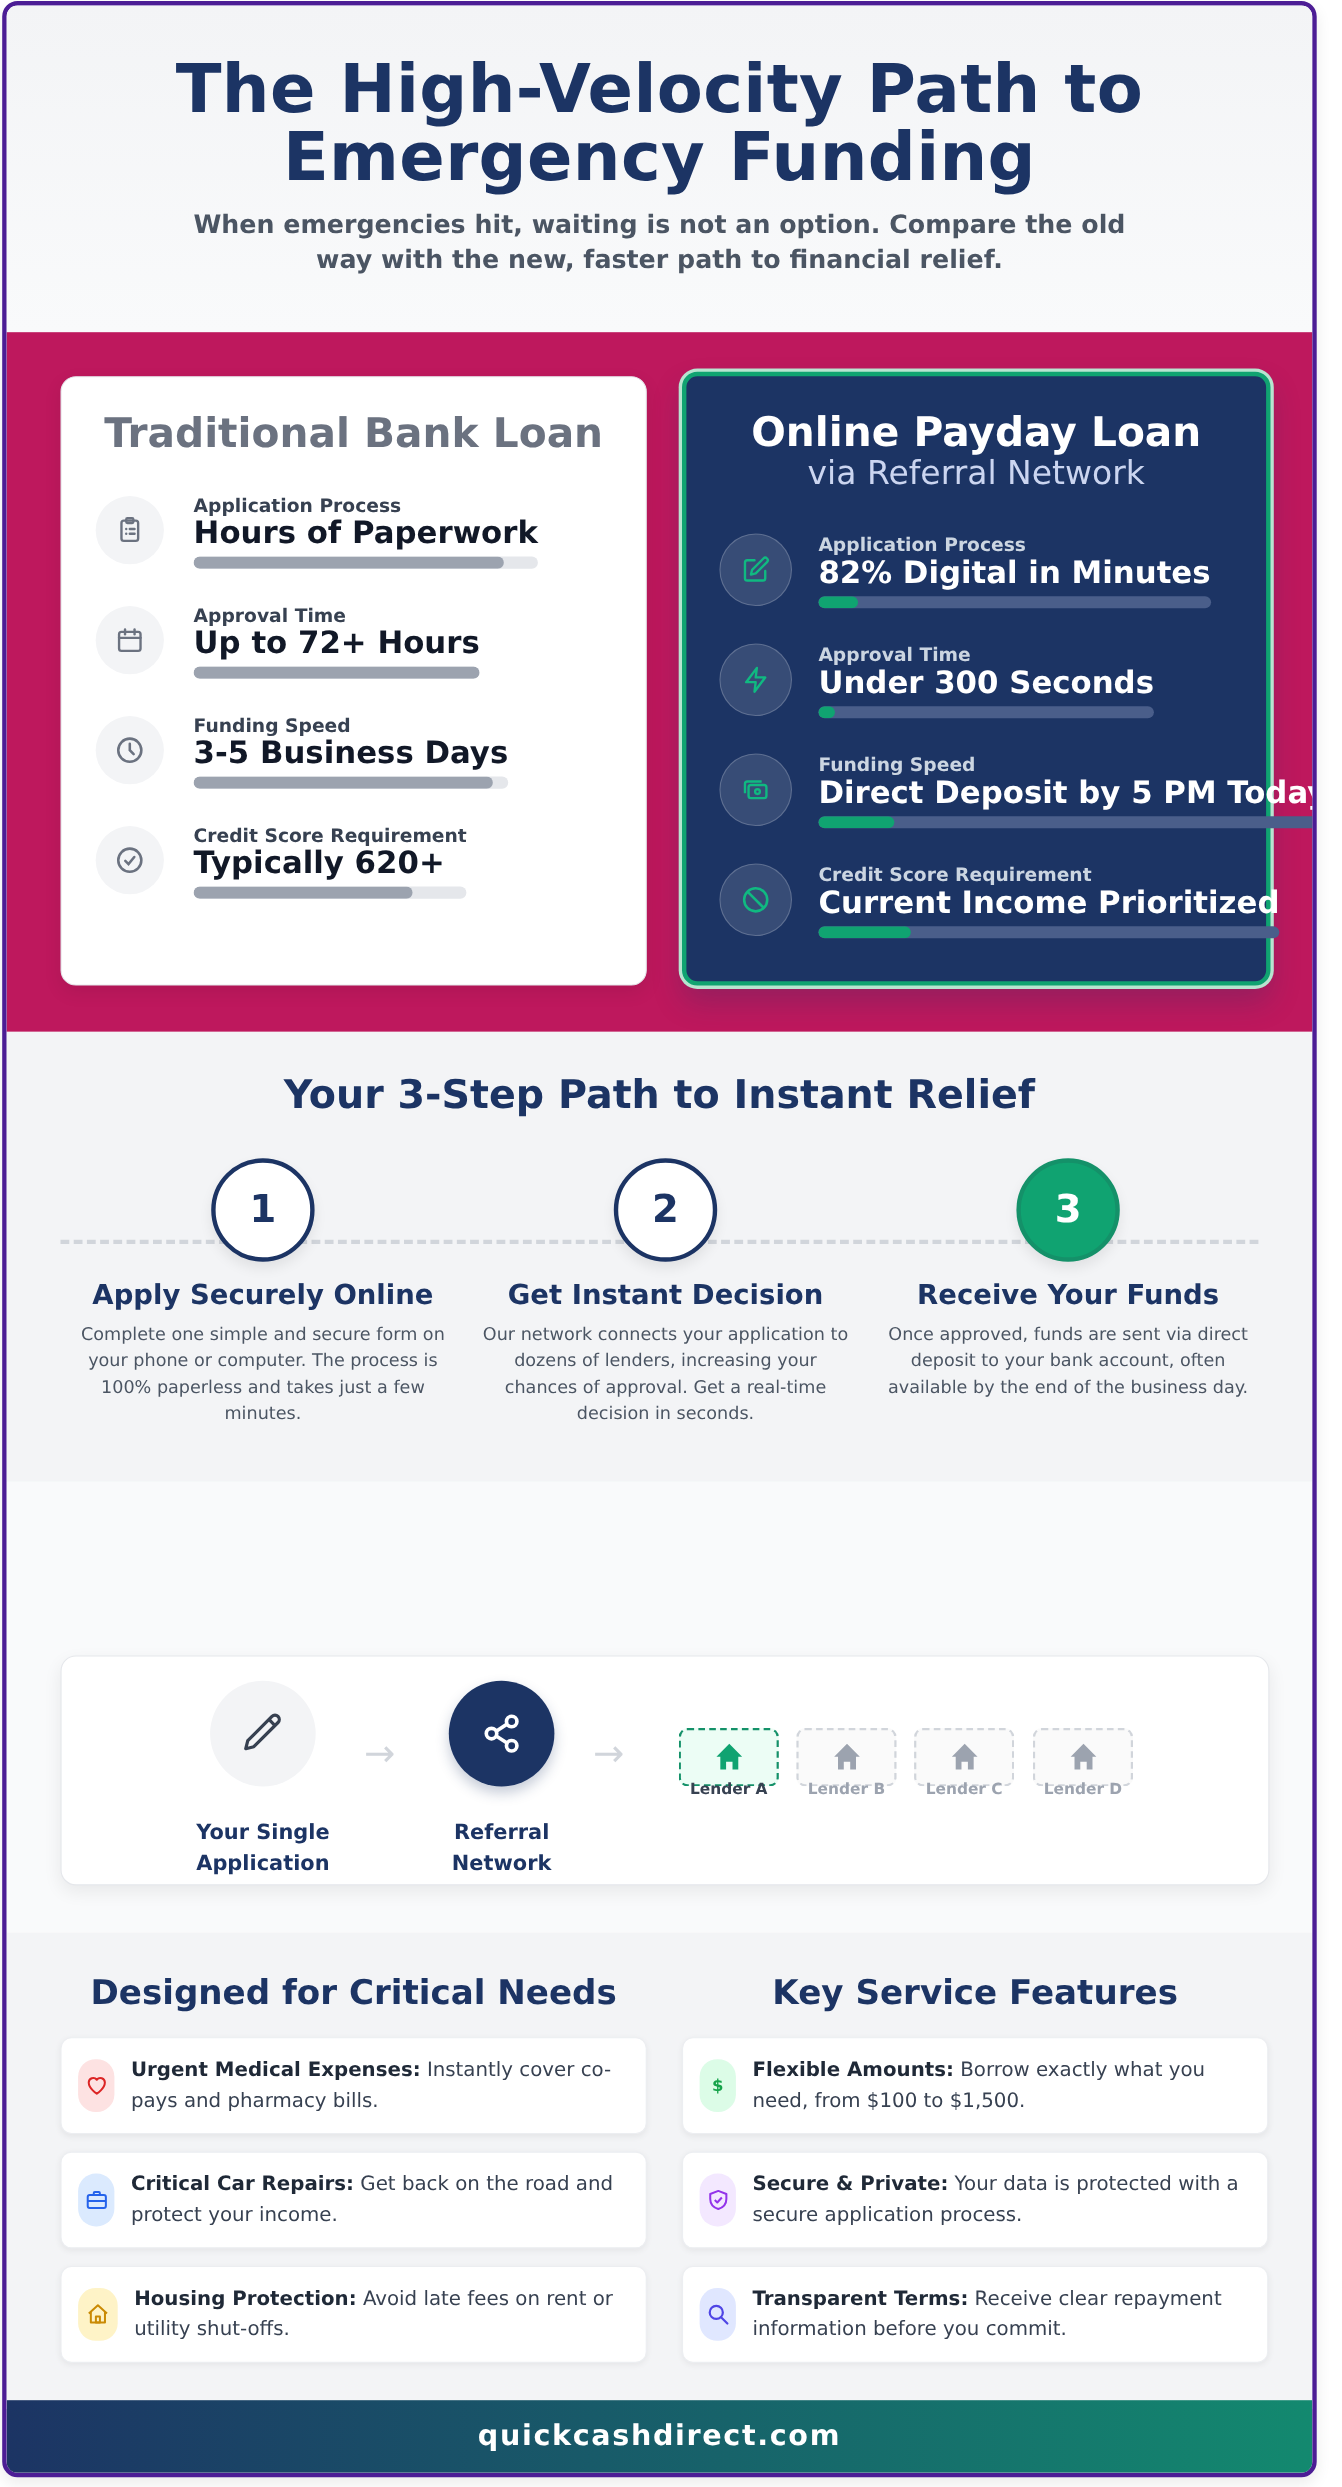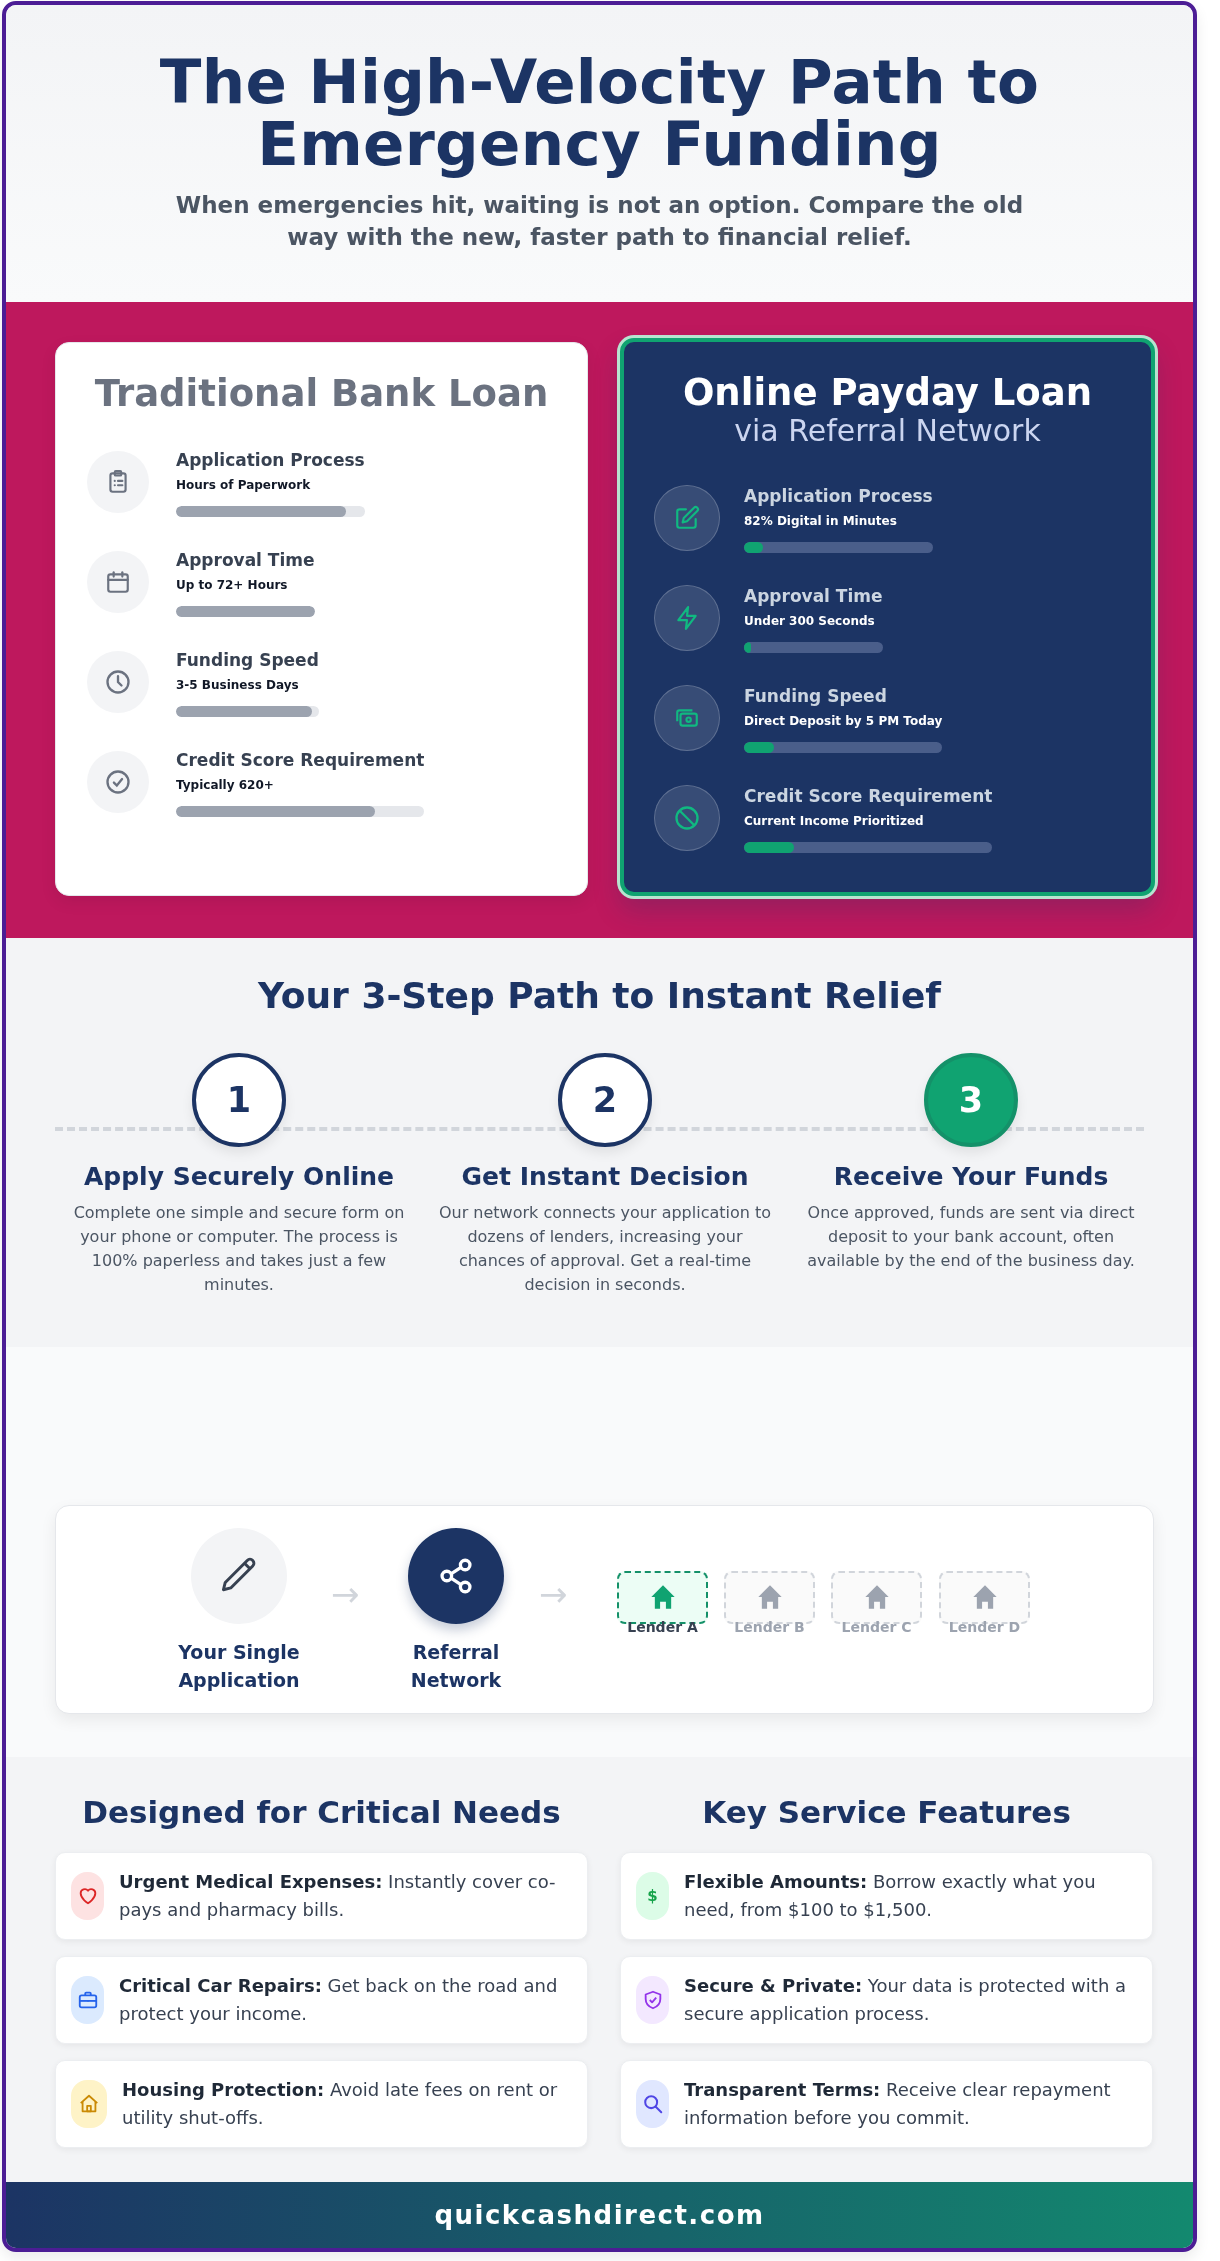--- a/index.html
+++ b/index.html
@@ -40,21 +40,21 @@
   .row { display: flex; align-items: flex-start; height: 100px; }
   .icon-circle {
     width: 62px; height: 62px; border-radius: 50%; flex: 0 0 62px;
     display: flex; align-items: center; justify-content: center; margin-top: 2px;
   }
   .card-trad .icon-circle { background: #f3f4f6; }
   .card-online .icon-circle { background: rgba(255,255,255,0.12); border: 1px solid rgba(255,255,255,0.2); width: 66px; height: 66px; flex-basis: 66px; margin-top: 0; }
   .row-text { margin-left: 27px; display: inline-block; }
   .card-online .row-text { margin-left: 24px; }
   .row-label { font-size: 17px; font-weight: bold; line-height: 22px; }
-  .row-value { font-size: 12px; font-weight: bold; line-height: 28px; white-space: nowrap; }
+  .row-value { font-size: 28px; font-weight: bold; line-height: 28px; white-space: nowrap; }
   .card-trad .row-label { color: #374151; }
   .card-trad .row-value { color: #111827; }
   .card-online .row-label { color: #cbd5e1; }
   .card-online .row-value { color: #ffffff; }
   .bar { height: 11px; border-radius: 6px; margin-top: 7px; position: relative; overflow: hidden; }
   .card-trad .bar { background: #e5e7eb; }
   .card-trad .bar-fill { background: #9ca3af; }
   .card-online .bar { background: #4a5e8a; }
   .card-online .bar-fill { background: #10a371; }
   .bar-fill { position: absolute; left: 0; top: 0; bottom: 0; border-radius: 6px; }
@@ -77,21 +77,21 @@
   
   .network { height: 410px; background: #f9fafb; position: relative; }
   .network h2 { text-align: center; padding-top: 37px; font-size: 36px; line-height: 40px; color: #1c3464; font-weight: bold; width: 1000px; margin: 0 auto; }
   .net-card {
     position: absolute; left: 49px; top: 158px; width: 1099px; height: 209px;
     background: #fff; border: 1px solid #e5e7eb; border-radius: 14px;
     box-shadow: 0 6px 16px rgba(0,0,0,0.07);
   }
   .net-node { position: absolute; top: 22px; width: 140px; text-align: center; }
   .net-circle { width: 96px; height: 96px; border-radius: 50%; margin: 0 auto; display: flex; align-items: center; justify-content: center; }
-  .net-label { margin-top: 14px; font-size: 19px; font-weight: bold; color: #1c3464; line-height: 28px; }
+  .net-label { margin-top: 28px; font-size: 19px; font-weight: bold; color: #1c3464; line-height: 28px; }
   .net-arrow { position: absolute; top: 78px; font-size: 34px; color: #d1d5db; line-height: 20px; }
   .lender {
     position: absolute; top: 65px; width: 91px; height: 53px; border-radius: 8px;
     border: 2px dashed #d1d5db; background: #fafafa; text-align: center; padding-top: 10px;
   }
   .lender.active { border-color: #149169; background: #ecfdf5; }
   .lender-name { font-size: 14px; font-weight: bold; color: #9ca3af; margin-top: 4px; }
   .lender.active .lender-name { color: #374151; }
 
   

